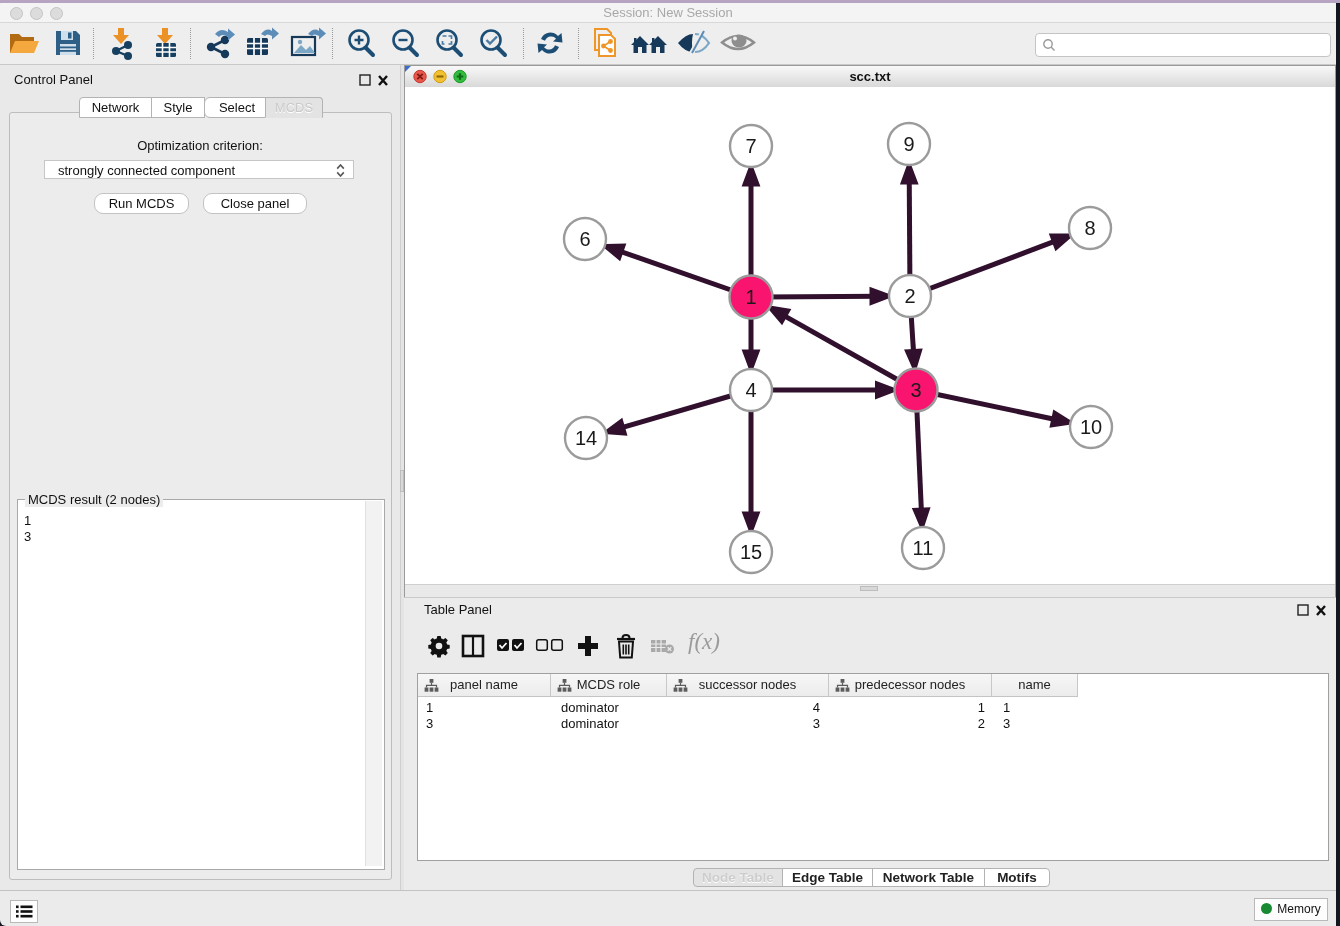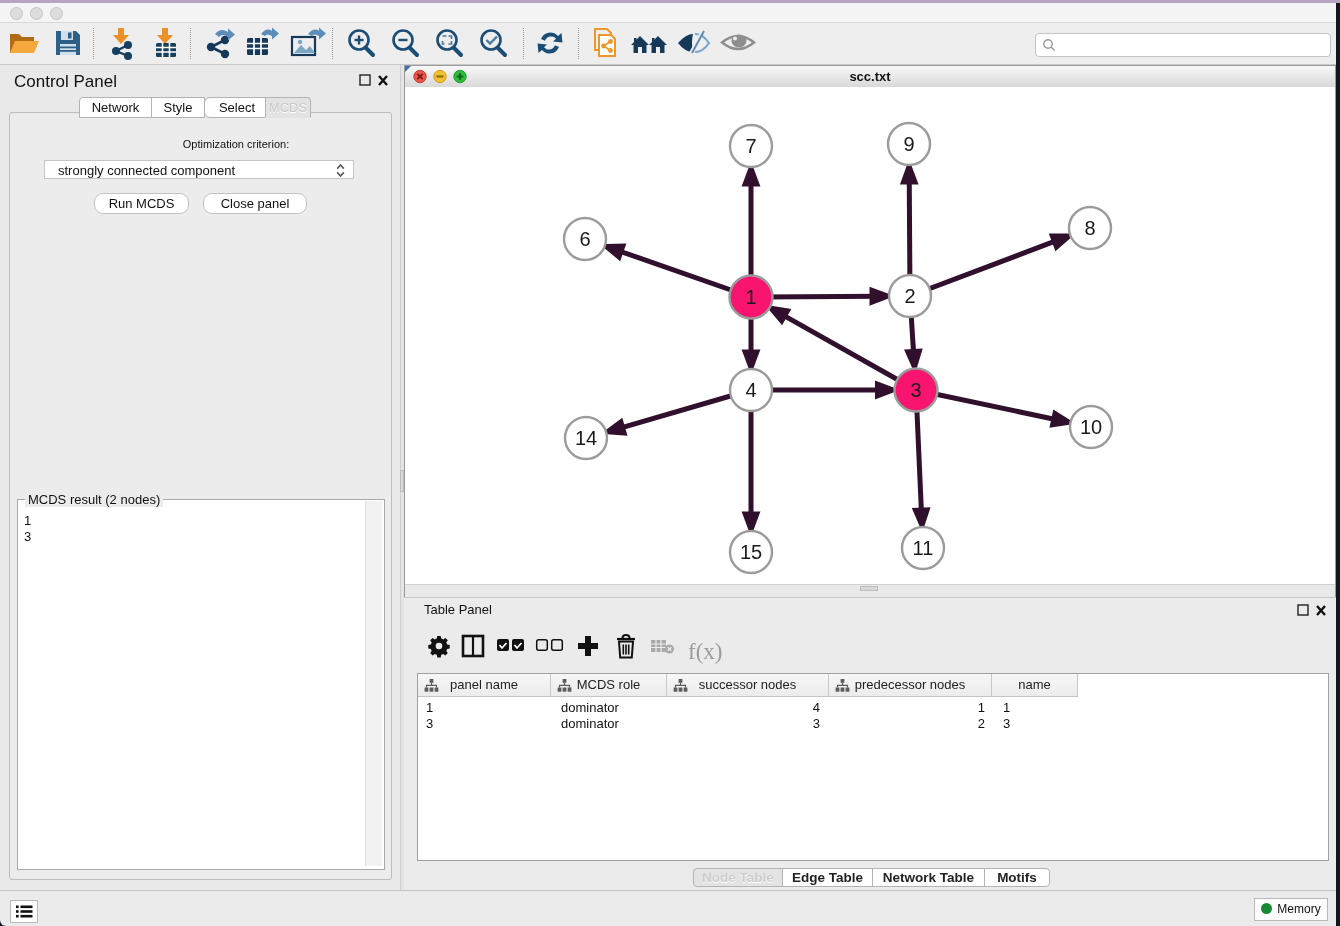--- a/index.html
+++ b/index.html
@@ -15,26 +15,26 @@
 .tl{width:11px;height:11px;border-radius:50%;background:#dcdcdc;border:1px solid #c3c3c3;top:7px;}
 #title-text{width:100%;top:5px;text-align:center;font-size:13px;color:#a8a8a8;}
 
 #toolbar{left:0;top:23px;width:1336px;height:41px;background:#eeeeee;border-bottom:1px solid #c9c9c9;}
 .tsep{top:5px;width:0;height:31px;border-left:1px dotted #9a9a9a;}
 .ticon{top:3px;}
 #search{left:1035px;top:10px;width:294px;height:22px;background:#fff;
   border:1px solid #c4c4c4;border-radius:4px;}
 
 #cpanel{left:0;top:65px;width:400px;height:825px;background:#e9e9e9;}
-#cp-title{left:14px;top:7px;font-size:17px;color:#111;}
+#cp-title{left:14px;top:7px;font-size:13px;color:#111;}
 #cp-box{left:9px;top:47px;width:381px;height:766px;background:#ececec;
   border:1px solid #bdbdbd;border-radius:3px;}
 .tab{position:absolute;top:32px;height:21px;background:#fff;border:1px solid #b3b3b3;
   font-size:13px;color:#111;text-align:center;line-height:20px;box-sizing:border-box;}
-#opt-label{left:0;top:73px;width:400px;text-align:center;font-size:11px;color:#111;margin-left:36px;}
+#opt-label{left:0;top:73px;width:400px;text-align:center;font-size:13px;color:#111;}
 #dropdown{left:44px;top:95px;width:310px;height:19px;background:#fff;border:1px solid #c6c6c6;
   border-radius:0;font-size:13px;color:#111;line-height:19px;padding-left:13px;box-sizing:border-box;}
 .btn{position:absolute;height:21px;background:#fff;border:1px solid #c3c3c3;border-radius:9px;
   font-size:13px;color:#111;text-align:center;line-height:19px;box-sizing:border-box;}
 #groupbox{left:17px;top:434px;width:366px;height:369px;border:1px solid #a9a9a9;background:#fff;}
 #gb-label{left:25px;top:427px;background:#ececec;padding:0 3px;font-size:13px;color:#111;}
 #gb-scroll{right:2px;top:1px;width:16px;height:365px;background:#f2f2f2;border-left:1px solid #e0e0e0;}
 
 #netframe{left:404px;top:65px;width:932px;height:532px;background:#fff;
   border:1px solid #9a9a9a;box-sizing:border-box;}
@@ -72,20 +72,21 @@
   </defs>
 </svg>
 <div class="abs" id="win"></div>
 <div class="abs" id="desktop-top"></div>
 <div class="abs" id="desktop-right"></div>
 
 <div class="abs" id="titlebar">
   <div class="abs tl" style="left:10px;"></div>
   <div class="abs tl" style="left:30px;"></div>
   <div class="abs tl" style="left:50px;"></div>
+  <div class="abs" id="title-text">Session: New Session</div>
 </div>
 
 <div class="abs" id="toolbar">
 
   <svg class="abs ticon" style="left:6px;" width="34" height="34" viewBox="0 0 34 34">
     <path d="M4 8 h9 l3 3 h12 v16 h-24 z" fill="#b36b13"></path>
     <path d="M4 27 l5 -12 h24 l-5 12 z" fill="#f5a83e"></path>
   </svg>
 
   <svg class="abs ticon" style="left:51px;" width="34" height="34" viewBox="0 0 34 34">
@@ -216,21 +217,21 @@
     </svg>
   </div>
 </div>
 
 <div class="abs" id="cpanel">
   <div class="abs" id="cp-title">Control Panel</div>
   <div class="abs" id="cp-box"></div>
   <div class="abs tab" style="left:79px;width:73px;border-radius:4px 0 0 0;">Network</div>
   <div class="abs tab" style="left:151px;width:54px;">Style</div>
   <div class="abs tab" style="left:204px;width:66px;border-radius:6px;">Select</div>
-  <div class="abs tab" style="left:265px;width:46px;background:#e3e3e3;color:#c9c9c9;
+  <div class="abs tab" style="left:265px;width:58px;background:#e3e3e3;color:#c9c9c9;
     border-radius:0 4px 0 0;text-shadow:0 1px 0 #fff;border-bottom-color:#e3e3e3;">MCDS</div>
   <div class="abs" id="opt-label">Optimization criterion:</div>
   <div class="abs" id="dropdown">strongly connected component
     <svg class="abs" style="right:8px;top:3px;" width="9" height="13" viewBox="0 0 9 13">
       <path d="M1.2 4.6 L4.5 1 L7.8 4.6" fill="none" stroke="#555" stroke-width="1.6"></path>
       <path d="M1.2 8.4 L4.5 12 L7.8 8.4" fill="none" stroke="#555" stroke-width="1.6"></path>
     </svg>
   </div>
   <div class="abs btn" style="left:94px;top:128px;width:95px;">Run MCDS</div>
   <div class="abs btn" style="left:203px;top:128px;width:104px;">Close panel</div>
@@ -371,22 +372,22 @@
 
     <svg class="abs" style="left:233px;top:12px;" width="26" height="17" viewBox="0 0 26 17">
       <rect x="1" y="2" width="15" height="12" fill="#a9a9a9"></rect>
       <g stroke="#ebebeb" stroke-width="1.2">
           <path d="M1 6 h15 M1 9.5 h15 M6 2 v12 M11 2 v12"></path>
         </g>
       <circle cx="19.5" cy="11" r="4.5" fill="#a9a9a9"></circle>
       <path d="M17.7 9.2 l3.6 3.6 M21.3 9.2 l-3.6 3.6" stroke="#ebebeb" stroke-width="1.3"></path>
     </svg>
 
-    <div class="abs" style="left:271px;top:13px;font-family:'Liberation Serif',serif;
-      font-size:23px;color:#9b9b9b;">f(x)</div>
+    <div class="abs" style="left:271px;top:3px;font-family:'Liberation Serif',serif;
+      font-style:italic;font-size:23px;color:#9b9b9b;">f(x)</div>
   </div>
   <div class="abs" id="tablebox">
     <div class="abs" id="thead" style="width:660px;">
       <div class="th" style="left:0;width:133px;">panel name</div>
       <div class="th" style="left:133px;width:116px;">MCDS role</div>
       <div class="th" style="left:249px;width:162px;">successor nodes</div>
       <div class="th" style="left:411px;width:163px;">predecessor nodes</div>
       <div class="th" style="left:574px;width:86px;">name</div>
     </div>
     <svg class="abs" style="left:6px;top:4px;" width="15" height="15" viewBox="0 0 15 15">

